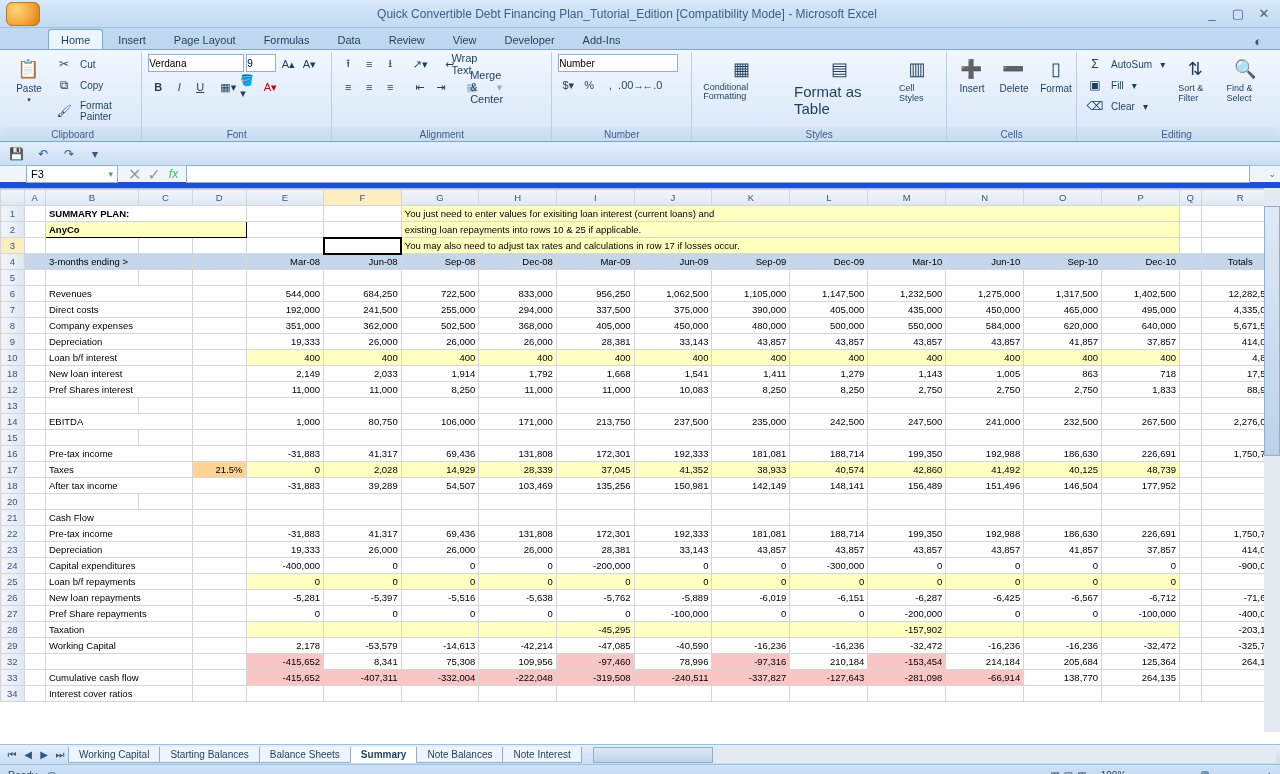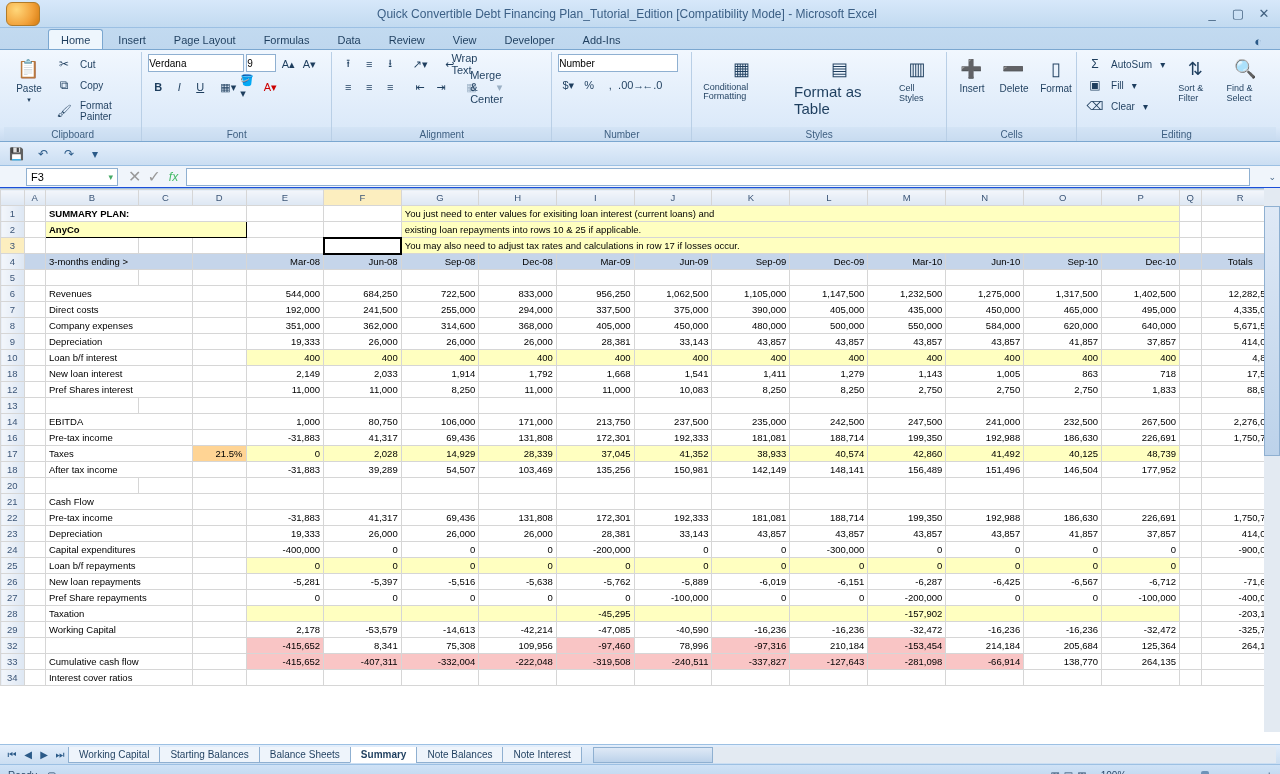--- a/index.html
+++ b/index.html
@@ -31,21 +31,21 @@
 .font-row { display:flex; gap:2px; }
 select, input.combo { font-size:10px; height:18px; border:1px solid #8fb0d1;}
 .btnrow { display:flex; gap:1px;}
 .btnrow span { width:20px; height:20px; display:flex; align-items:center; justify-content:center; font-size:11px; color:#1e3e5e; border:1px solid transparent; border-radius:2px; cursor:default;}
 
 
 #qat { height:24px; background:linear-gradient(#e3eefb,#cbdef2); display:flex; align-items:center; padding:0 8px; gap:8px; border-bottom:1px solid #9cc0e3;}
 #qat .qbtn { width:18px; height:18px; color:#2b5a88; font-size:12px; display:flex; align-items:center; justify-content:center; cursor:default;}
 
 
-#formula-row { height:22px; background:#f0f5fb; display:flex; align-items:center; border-bottom:1px solid #1d4ed8;}
+#formula-row { height:22px; background:#f0f5fb; display:flex; align-items:center; border-bottom:6px solid #1d4ed8;}
 #namebox { width:92px; height:18px; margin-left:26px; border:1px solid #8fb0d1; background:#fff; font-size:11px; padding:0 4px; display:flex; align-items:center;}
 #nb-drop { font-size:9px; color:#4a6; margin-left:auto;}
 #fx { margin:0 8px; font-style:italic; color:#4b6; font-size:12px;}
 #formula-input { flex:1; height:18px; border:1px solid #8fb0d1; background:#fff; margin-right:18px;}
 
 
 #grid-wrap { position:relative; height:556px; overflow:hidden; background:#fff; border-top:1px solid #9cc0e3;}
 #grid { border-collapse:collapse; font-family:Verdana, sans-serif; font-size:9.5px; }
 #grid th, #grid td { border:1px solid #d6d6d6; height:16px; padding:0 3px; white-space:nowrap;}
 #grid thead th { background:linear-gradient(#f3f6fb,#dde7f3); color:#3b5577; font-weight:normal; text-align:center; position:sticky; top:0;}
@@ -403,21 +403,21 @@
           <td></td>
           <td>4,335,000</td>
         </tr>
         <tr>
           <th>8</th>
           <td></td>
           <td class="l " colspan="2">Company expenses</td>
           <td></td>
           <td>351,000</td>
           <td>362,000</td>
-          <td>314,600</td>
+          <td>502,500</td>
           <td>368,000</td>
           <td>405,000</td>
           <td>450,000</td>
           <td>480,000</td>
           <td>500,000</td>
           <td>550,000</td>
           <td>584,000</td>
           <td>620,000</td>
           <td>640,000</td>
           <td></td>
@@ -536,20 +536,41 @@
           <td>213,750</td>
           <td>237,500</td>
           <td>235,000</td>
           <td>242,500</td>
           <td>247,500</td>
           <td>241,000</td>
           <td>232,500</td>
           <td>267,500</td>
           <td></td>
           <td>2,276,000</td>
+        </tr>
+        <tr>
+          <th>15</th>
+          <td></td>
+          <td></td>
+          <td></td>
+          <td></td>
+          <td></td>
+          <td></td>
+          <td></td>
+          <td></td>
+          <td></td>
+          <td></td>
+          <td></td>
+          <td></td>
+          <td></td>
+          <td></td>
+          <td></td>
+          <td></td>
+          <td></td>
+          <td></td>
         </tr>
         <tr>
           <th>16</th>
           <td></td>
           <td class="l " colspan="2">Pre-tax income</td>
           <td></td>
           <td>-31,883</td>
           <td>41,317</td>
           <td>69,436</td>
           <td>131,808</td>

